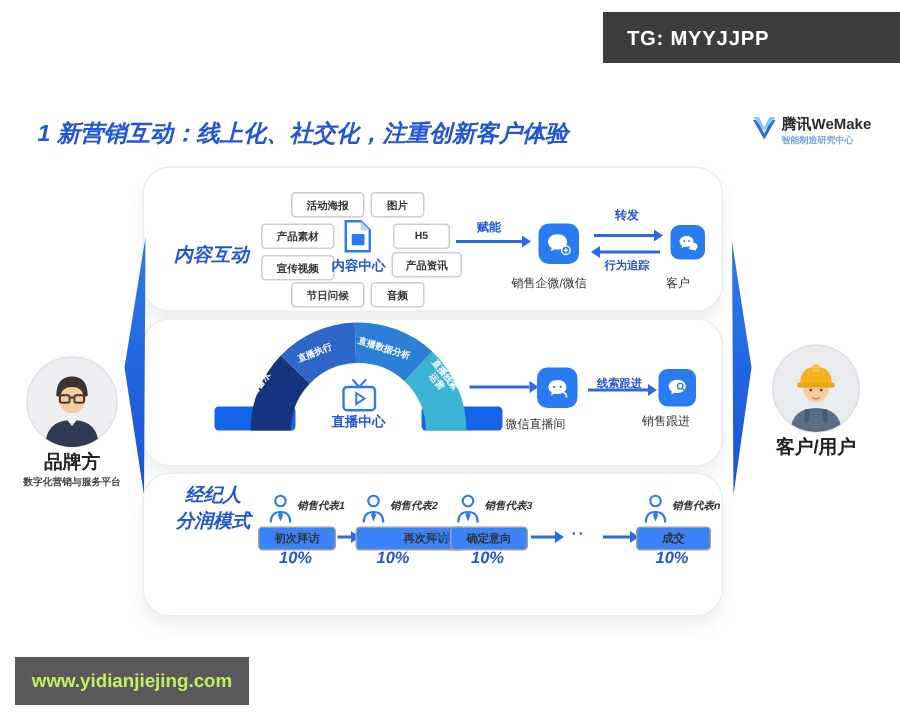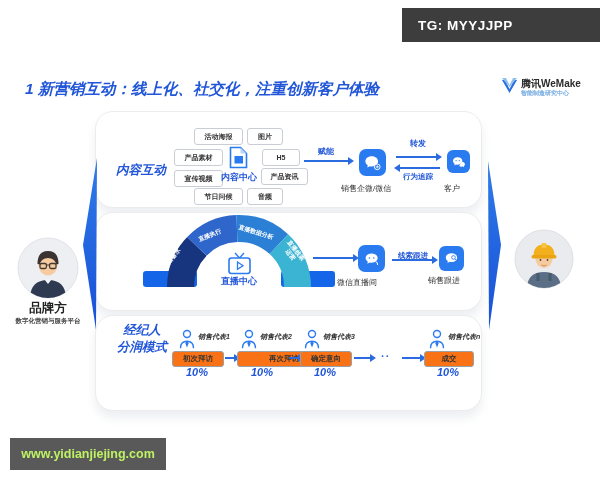--- a/index.html
+++ b/index.html
@@ -15,21 +15,21 @@
   .title{color:var(--accent,#2156d8);font-size:15.5px;font-weight:800;font-style:italic;white-space:nowrap;}
   .logo-brand{font-size:10px;font-weight:bold;color:#2b2b2b;line-height:1.1;}
   .logo-sub{font-size:6px;color:#6fa8e0;font-weight:bold;}
   
   .panel{position:absolute;background:#fff;border:1px solid #ececec;border-radius:18px;
          box-shadow:0 7px 10px rgba(130,140,160,.14);}
   .rowlabel{color:var(--accent,#2156d8);font-weight:800;font-style:italic;font-size:12.5px;text-align:center;}
   
   .chip{position:absolute;background:#fff;border:1px solid #c9cdd4;border-radius:3px;
         font-size:7px;font-weight:bold;color:#333;display:flex;align-items:center;justify-content:center;}
-  .stagebox{position:absolute;background:#f97316;border:1px solid #9aa0a8;border-radius:3px;
+  .stagebox{position:absolute;background:#3b82f6;border:1px solid #9aa0a8;border-radius:3px;
         font-size:7.5px;font-weight:bold;color:#333;display:flex;align-items:center;justify-content:center;}
   
   .appicon{position:absolute;background:var(--icon,#2b7bf0);border-radius:7px;
         display:flex;align-items:center;justify-content:center;}
   .iconlabel{position:absolute;font-size:8px;font-weight:normal;color:#333;text-align:left;white-space:nowrap;}
   .bluelabel{position:absolute;font-size:8px;font-weight:bold;color:var(--accent,#2156d8);text-align:center;white-space:nowrap;}
   
   .harrow{position:absolute;height:2px;background:var(--arrow,#2b6be0);}
   .harrow::after{content:"";position:absolute;right:-6px;top:-3px;
         border-left:6px solid var(--arrow,#2b6be0);border-top:4px solid transparent;border-bottom:4px solid transparent;}
@@ -273,18 +273,19 @@
         <ellipse cx="30" cy="30" rx="8.5" ry="9" fill="#f6cb9f"></ellipse>
         <path d="M19.5 27 q0-11.5 10.5-11.5 q10.5 0 10.5 11.5 z" fill="#f2b01f"></path>
         <rect x="17.5" y="26" width="25" height="3.4" rx="1.7" fill="#e8a414"></rect>
         <rect x="27.5" y="14" width="5" height="5" rx="1" fill="#f7c443"></rect>
         <circle cx="26.5" cy="31" r="0.9" fill="#4a3f33"></circle>
         <circle cx="33.5" cy="31" r="0.9" fill="#4a3f33"></circle>
         <path d="M27.5 36 q2.5 1.8 5 0" stroke="#c98b5a" stroke-width="1" fill="none"></path>
       </g>
     </svg>
   </div>
+  <div class="abs actorlabel" style="left:510px;top:290px;width:68px;">客户/用户</div>
 
   <div class="abs wm" style="left:10px;top:438px;width:156px;height:32px;">
     <span>www.yidianjiejing.com</span>
   </div>
 
 </div>
 
 </body></html>

